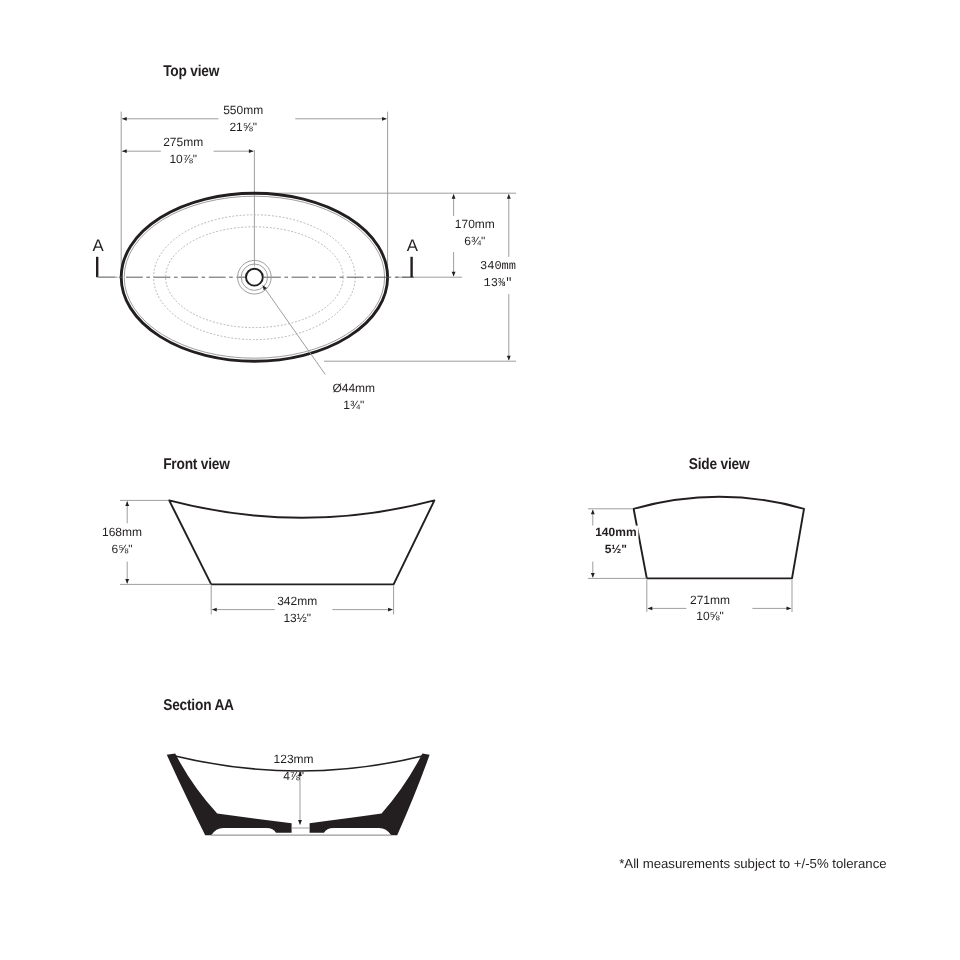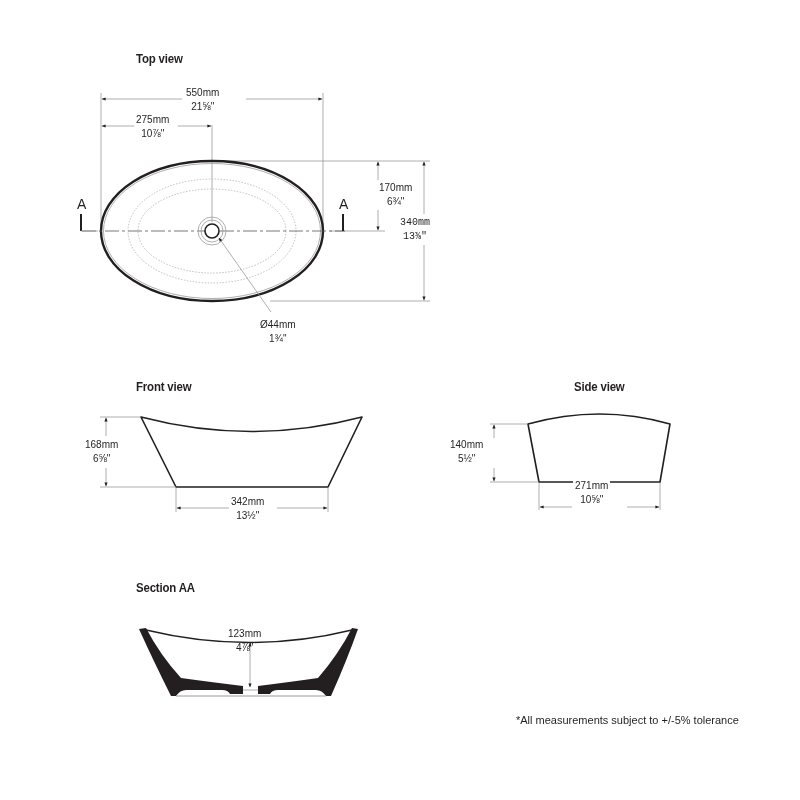--- a/index.html
+++ b/index.html
@@ -113,41 +113,41 @@
     <span>10⅞"</span>
 </div>
 <div class="dim" style="left:357px; top:181px;margin-left:20px;">
   <span>170mm</span>
     <span>6¾"</span>
 </div>
 <div class="dim" style="left:398px; top:216px;font-family:Liberation Mono, monospace;">
   <span>340mm</span>
     <span>13⅜"</span>
 </div>
-<div class="dim" style="left:258px; top:318px;">
+<div class="dim" style="left:275px; top:318px;">
   <span>Ø44mm</span>
     <span>1¾"</span>
 </div>
 <div class="sec-letter" style="left:77px; top:196px;">A</div>
 <div class="sec-letter" style="left:339px; top:196px;">A</div>
 
 <div class="dim" style="left:83px; top:438px;text-align:center;">
   <span>168mm</span>
     <span>6⅝"</span>
 </div>
 <div class="dim" style="left:229px; top:495px;">
   <span>342mm</span>
     <span>13½"</span>
 </div>
 
-<div class="dim" style="left:448px; top:438px;">
+<div class="dim" style="left:494px; top:438px;font-weight:bold;">
   <span>140mm</span>
     <span>5½"</span>
 </div>
-<div class="dim" style="left:573px; top:479px;">
+<div class="dim" style="left:573px; top:494px;">
   <span>271mm</span>
     <span>10⅝"</span>
 </div>
 
 <div class="dim" style="left:226px; top:627px; background:transparent;">
   <span>123mm</span>
     <span>4⅞"</span>
 </div>
 
 <div class="note" style="left:516px; top:714px;">*All measurements subject to +/-5% tolerance</div>

